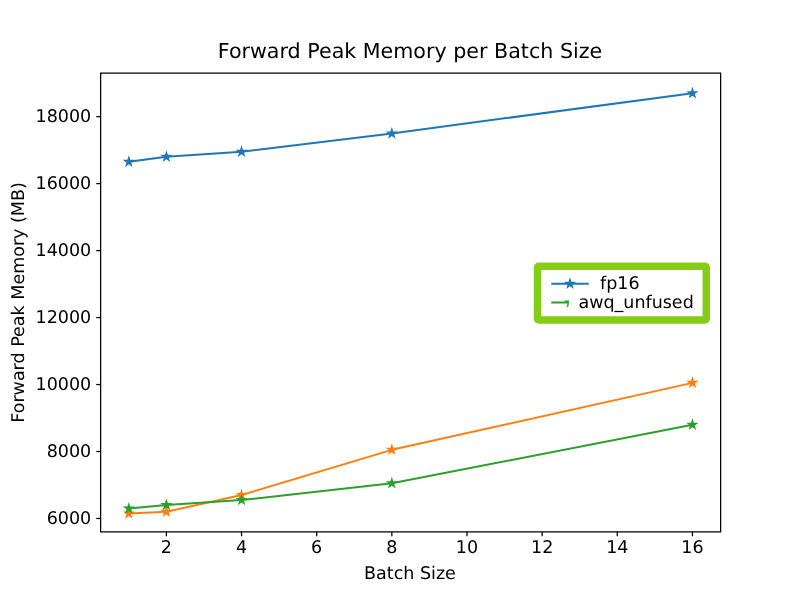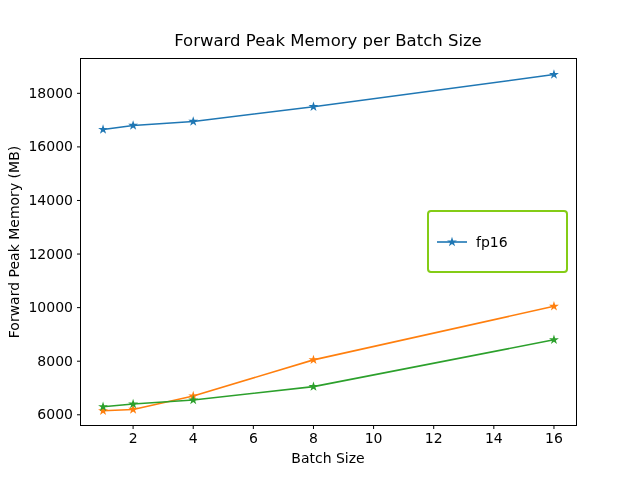--- a/index.html
+++ b/index.html
@@ -22,24 +22,24 @@
   }
   .chart-text {
     fill: #000000;
     font-family: "DejaVu Sans", sans-serif;
   }
   .legend {
     position: absolute;
     left: 427px;
     top: 210px;
     width: 141px;
-    height: 63px;
+    height: 49px;
     box-sizing: border-box;
     background: rgba(255, 255, 255, 0.85);
-    border: 2px solid #84cc16;
+    border: 6px solid #84cc16;
     border-radius: 4px;
     display: flex;
     flex-direction: column;
     justify-content: space-around;
     padding: 3px 7px;
   }
   .legend-row {
     display: flex;
     align-items: center;
     gap: 8px;
@@ -120,15 +120,22 @@
   </svg>
 
   <div class="legend">
     <div class="legend-row">
       <svg class="legend-swatch" width="32" height="12">
           <line x1="1" y1="6" x2="31" y2="6" stroke="#1f77b4" stroke-width="1.6"></line>
           <path d="M16.00 0.80L17.17 4.39L20.95 4.39L17.89 6.61L19.06 10.21L16.00 7.99L12.94 10.21L14.11 6.61L11.05 4.39L14.83 4.39Z" fill="#1f77b4"></path>
         </svg>
       <span class="legend-label">fp16</span>
     </div>
+    <div class="legend-row">
+      <svg class="legend-swatch" width="32" height="12">
+          <line x1="1" y1="6" x2="31" y2="6" stroke="#2ca02c" stroke-width="1.6"></line>
+          <path d="M16.00 0.80L17.17 4.39L20.95 4.39L17.89 6.61L19.06 10.21L16.00 7.99L12.94 10.21L14.11 6.61L11.05 4.39L14.83 4.39Z" fill="#2ca02c"></path>
+        </svg>
+      <span class="legend-label">awq_unfused</span>
+    </div>
   </div>
 
 </div>
 
 </body></html>

